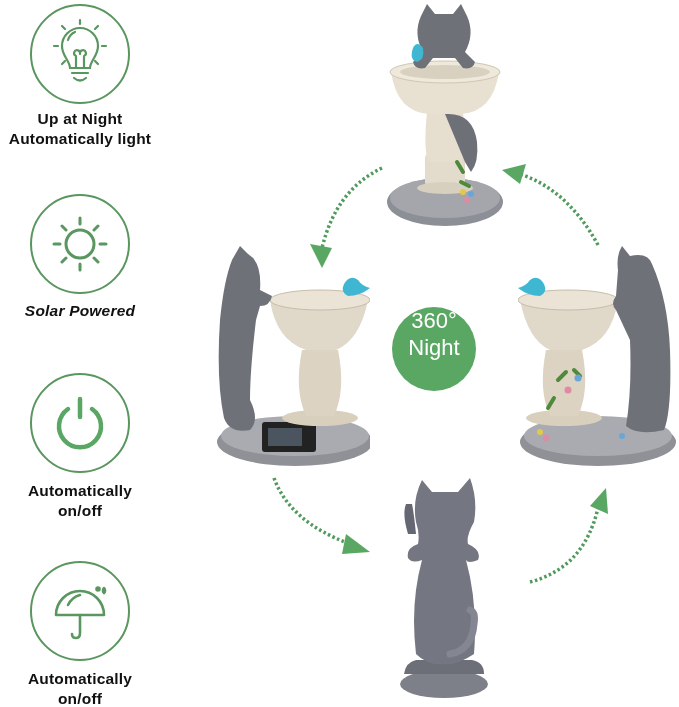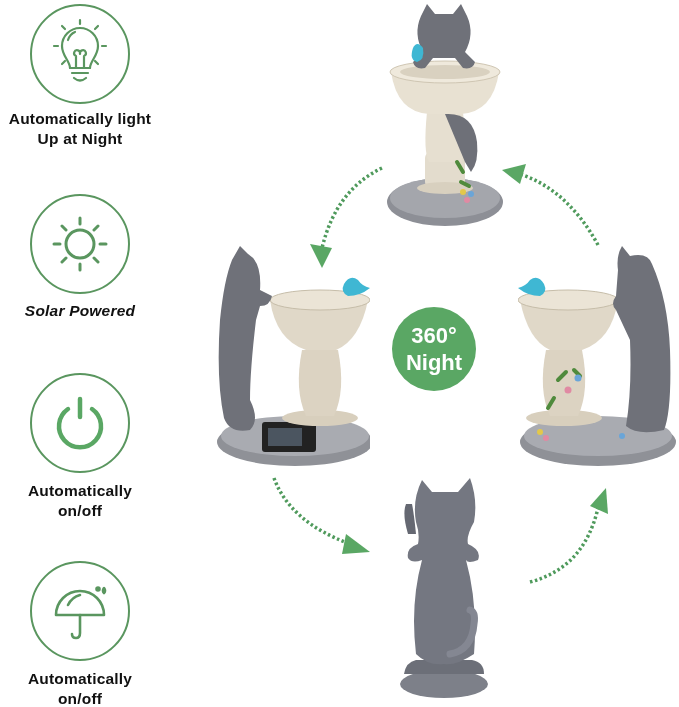--- a/index.html
+++ b/index.html
@@ -5,43 +5,43 @@
   html, body { margin:0; padding:0; background:#ffffff; }
   body { width:679px; height:707px; position:relative; overflow:hidden;
          font-family:"Liberation Sans", sans-serif; }
   .feature { position:absolute; left:0; width:160px; text-align:center; }
   .feature .ring { position:absolute; left:30px; width:100px; height:100px; box-sizing:border-box;
          border:2px solid #5a965f; border-radius:50%; }
   .feature .ring svg { position:absolute; left:0; top:0; width:96px; height:96px; }
   .feature .label { position:absolute; left:0; width:160px; font-weight:bold; font-size:15.5px;
          line-height:20px; color:#111; letter-spacing:0.2px; }
   .badge { position:absolute; left:392px; top:307px; width:84px; height:84px; border-radius:50%;
-         background:#5aa764; color:#fff; font-weight:bold; font-size:22px; line-height:27px;
-         display:flex; flex-direction:column; align-items:center; justify-content:center; }
+         background:#5aa764; color:#fff; font-weight:normal; font-size:22px; line-height:27px;
+         display:flex; flex-direction:column; align-items:center; }
   .view { position:absolute; }
   .view svg { width:100%; height:100%; }
   .arrow { position:absolute; }
   .arrow svg { width:100%; height:100%; overflow:visible; }
 </style>
 </head>
 <body>
 
 <div class="feature" style="top:0;">
   <div class="ring" style="top:4px;">
     <svg viewBox="0 0 96 96" fill="none" stroke="#5a965f" stroke-width="2.2" stroke-linecap="round" stroke-linejoin="round">
       <path d="M38 62 C38 55 30 50 30 40 A18 18 0 0 1 66 40 C66 50 58 55 58 62 Z"></path>
       <path d="M38 62 H58 M40 67 H56 M42 72 Q48 77 54 72"></path>
       <path d="M44 62 V50 A3 3 0 1 1 48 48 A3 3 0 1 1 52 50 V62"></path>
       <path d="M36 34 Q38 28 43 26"></path>
       <path d="M48 14 V18 M30 20 L33 23 M66 20 L63 23 M22 40 H26 M70 40 H74 M30 58 L33 55 M66 58 L63 55"></path>
     </svg>
   </div>
   <div class="label" style="top:109px;">
+    <div>Up at Night</div>
     <div>Automatically light</div>
-    <div>Up at Night</div>
   </div>
 </div>
 
 <div class="feature" style="top:0;">
   <div class="ring" style="top:194px;">
     <svg viewBox="0 0 96 96" fill="none" stroke="#5a965f" stroke-width="3" stroke-linecap="round">
       <circle cx="48" cy="48" r="14"></circle>
       <path d="M48 22 V28 M48 68 V74 M22 48 H28 M68 48 H74 M30 30 L34 34 M62 62 L66 66 M66 30 L62 34 M30 66 L34 62"></path>
     </svg>
   </div>

